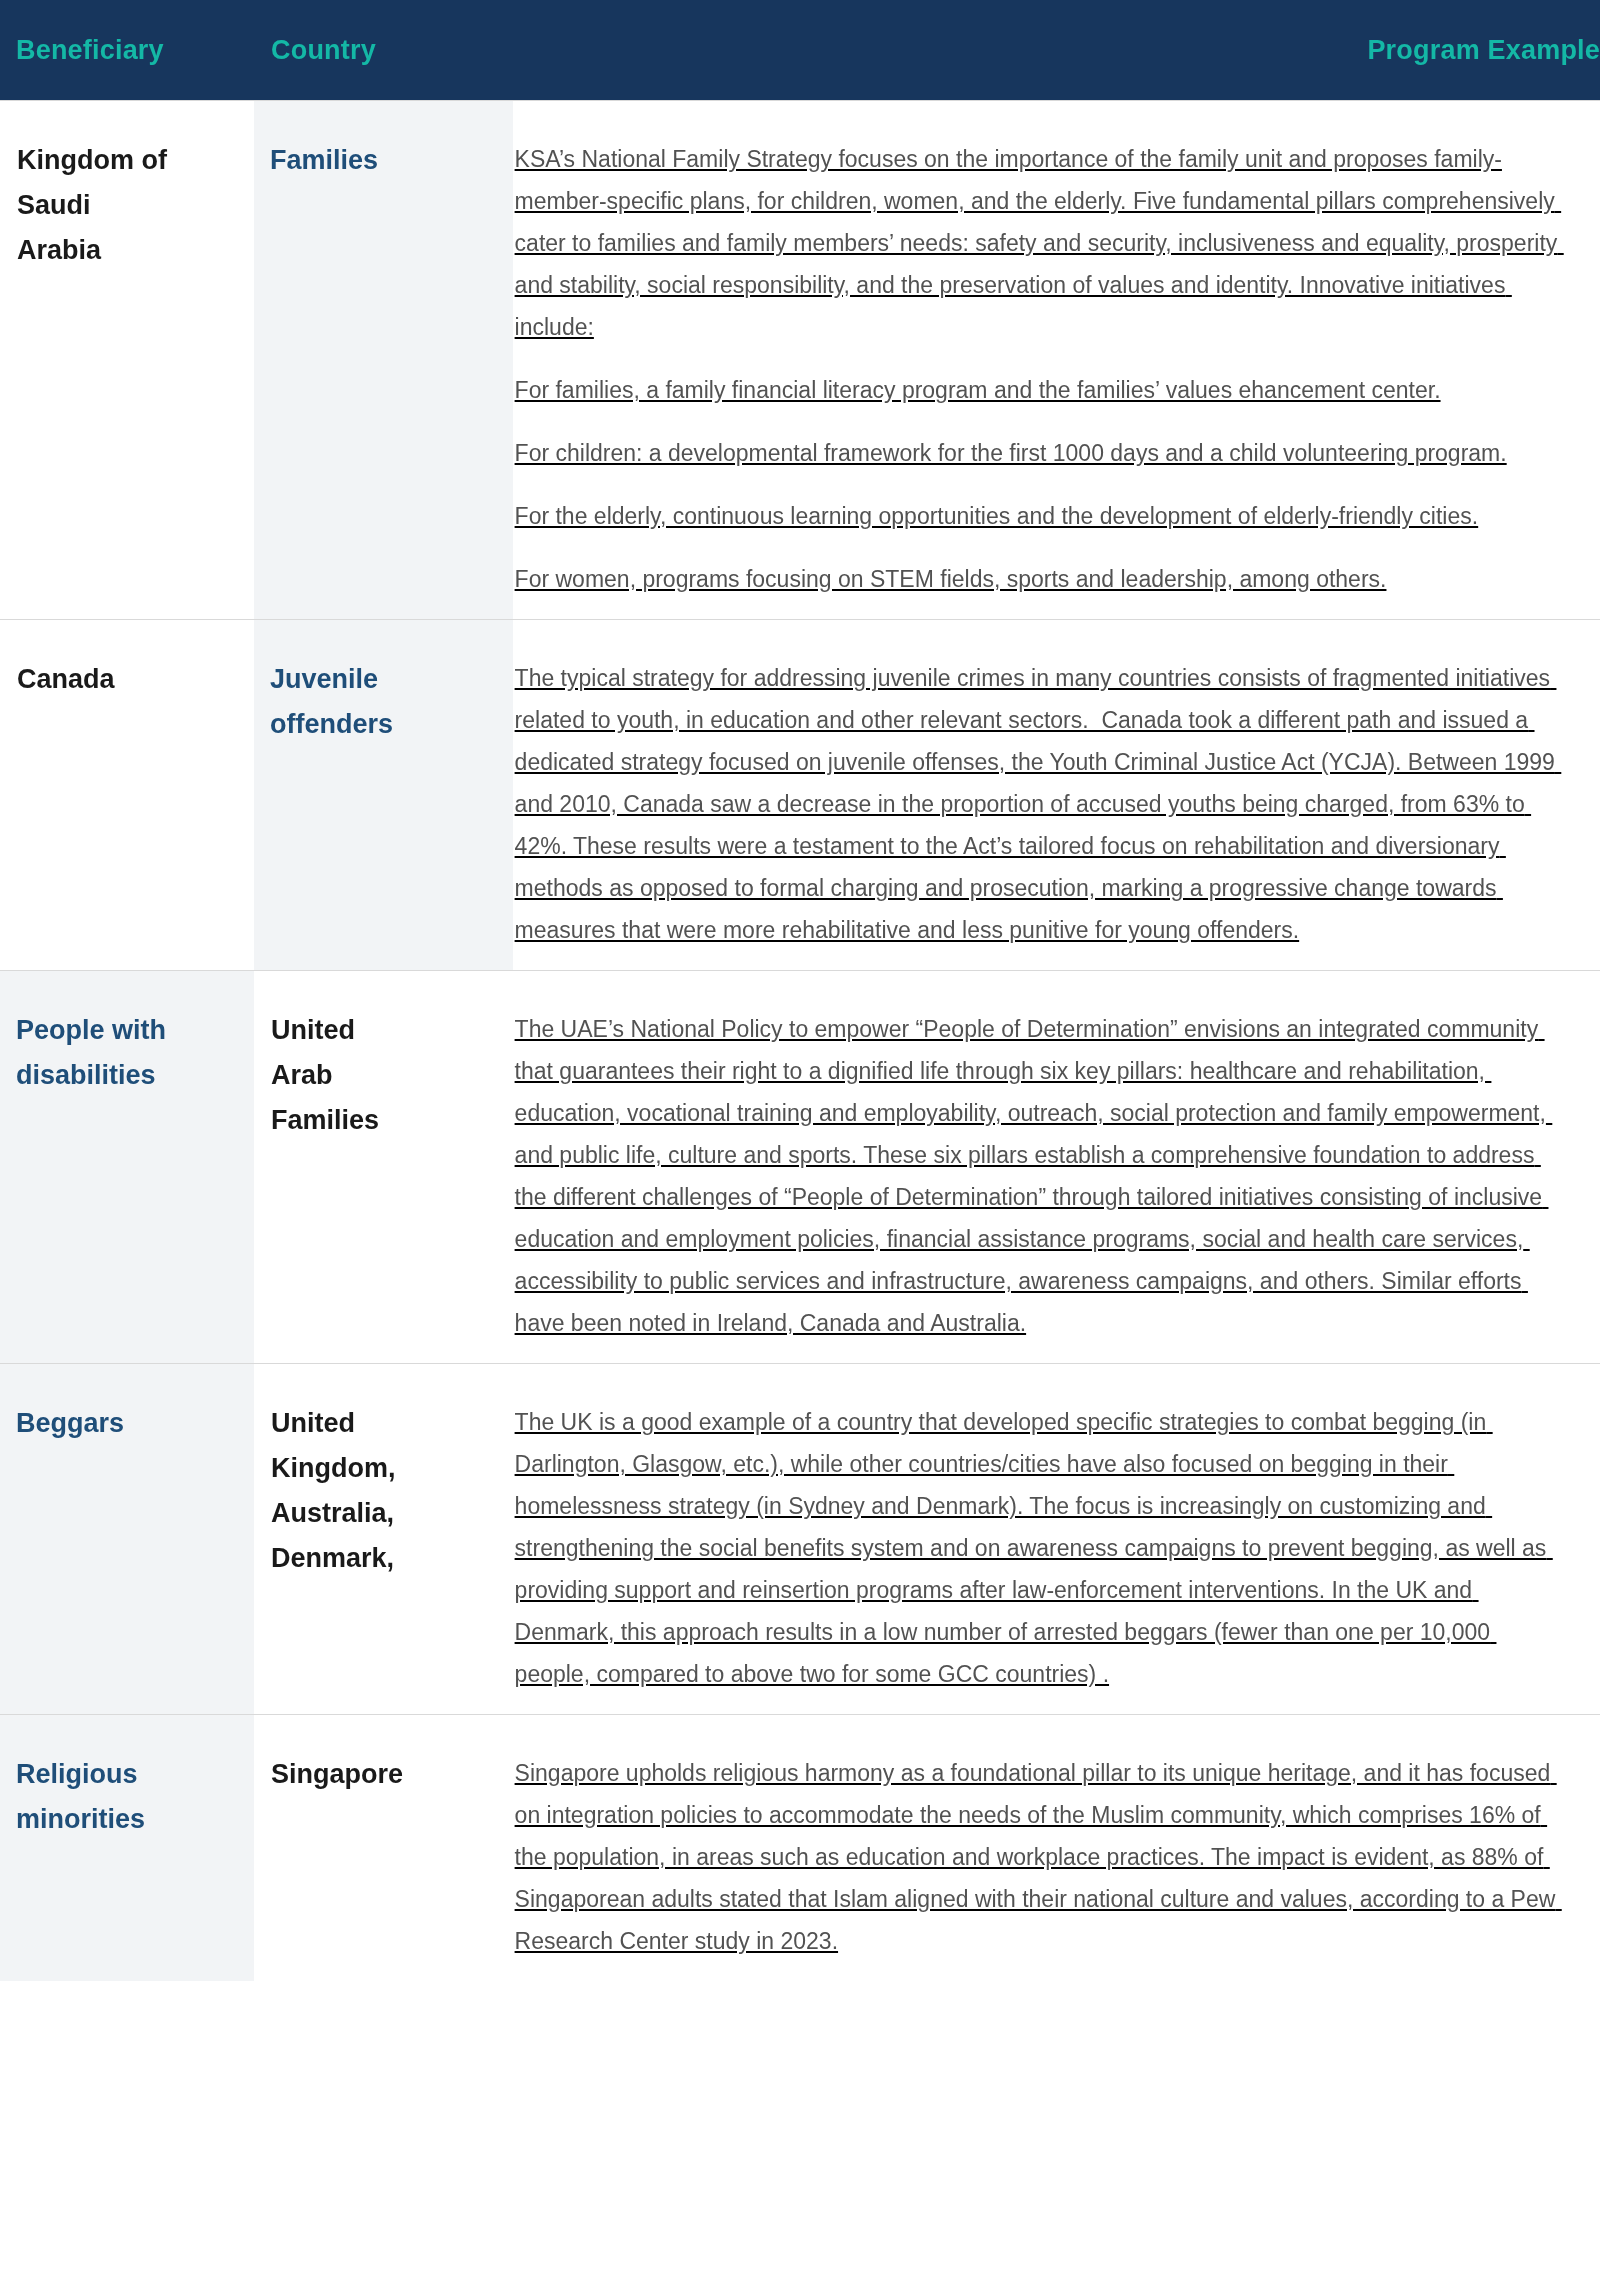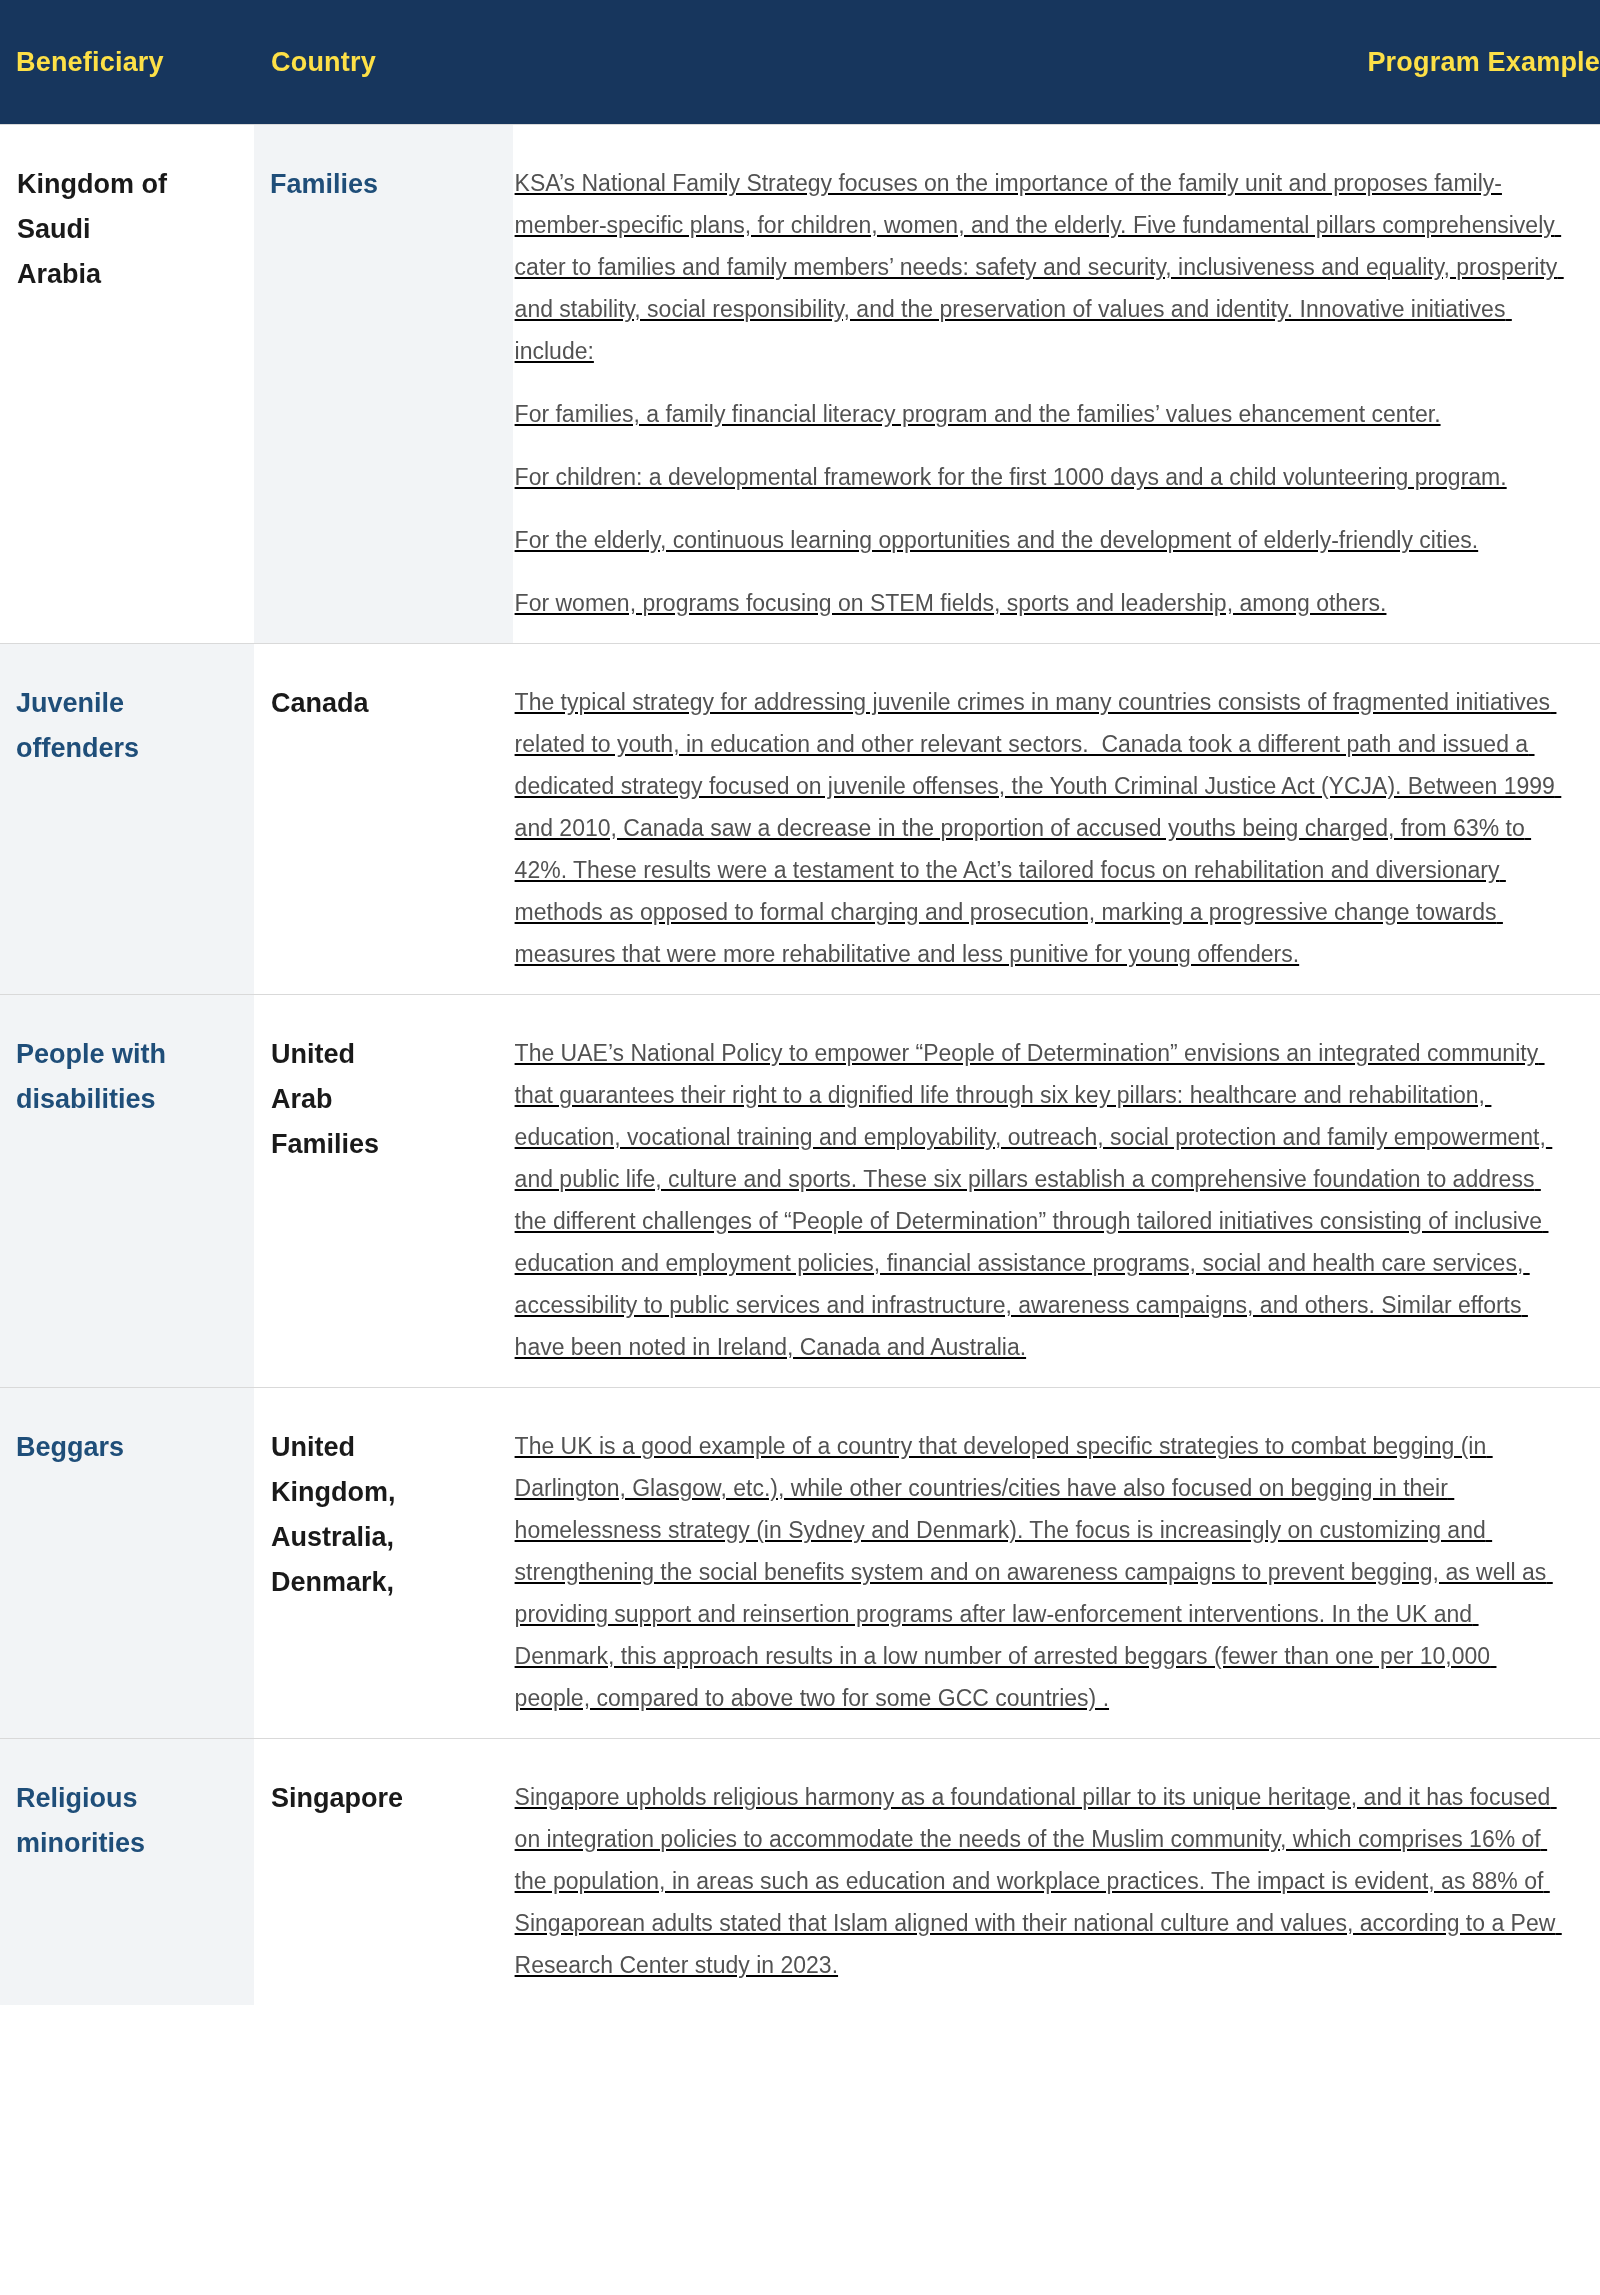--- a/index.html
+++ b/index.html
@@ -19,23 +19,23 @@
     font-family:"Liberation Sans", sans-serif;
   }
   .page{width:1600px;}
   .grid{
     display:grid;
     grid-template-columns:254px 259px 1fr;
   }
   
   .thead{
     background:var(--header-bg);
-    height:124px;
+    height:100px;
     align-items:center;
-    color:#fde047;
+    color:#14b8a6;
   }
   .th{
     font-size:27px;
     font-weight:bold;
     letter-spacing:0.2px;
   }
   .th1{padding-left:16px;}
   .th2{padding-left:17px;}
   .th3{padding-left:1.6px;text-align:right;}
   
@@ -105,25 +105,25 @@
     <div class="cell c3">
       <p>KSA’s National Family Strategy focuses on the importance of the family unit and proposes family-member-specific plans, for children, women, and the elderly. Five fundamental pillars comprehensively cater to families and family members’ needs: safety and security, inclusiveness and equality, prosperity and stability, social responsibility, and the preservation of values and identity. Innovative initiatives include:</p>
       <p>For families, a family financial literacy program and the families’ values ehancement center.</p>
       <p>For children: a developmental framework for the first 1000 days and a child volunteering program.</p>
       <p>For the elderly, continuous learning opportunities and the development of elderly-friendly cities.</p>
       <p>For women, programs focusing on STEM fields, sports and leadership, among others.</p>
     </div>
   </div>
 
   <div class="grid row">
+    <div class="cell c2">
+      <span class="cline">Canada</span>
+    </div>
     <div class="cell c1">
       <span class="bene">Juvenile offenders</span>
-    </div>
-    <div class="cell c2">
-      <span class="cline">Canada</span>
     </div>
     <div class="cell c3">
       <p>The typical strategy for addressing juvenile crimes in many countries consists of fragmented initiatives related to youth, in education and other relevant sectors.  Canada took a different path and issued a dedicated strategy focused on juvenile offenses, the Youth Criminal Justice Act (YCJA). Between 1999 and 2010, Canada saw a decrease in the proportion of accused youths being charged, from 63% to 42%. These results were a testament to the Act’s tailored focus on rehabilitation and diversionary methods as opposed to formal charging and prosecution, marking a progressive change towards measures that were more rehabilitative and less punitive for young offenders.</p>
     </div>
   </div>
 
   <div class="grid row">
     <div class="cell c1">
       <span class="bene">People with disabilities</span>
     </div>

